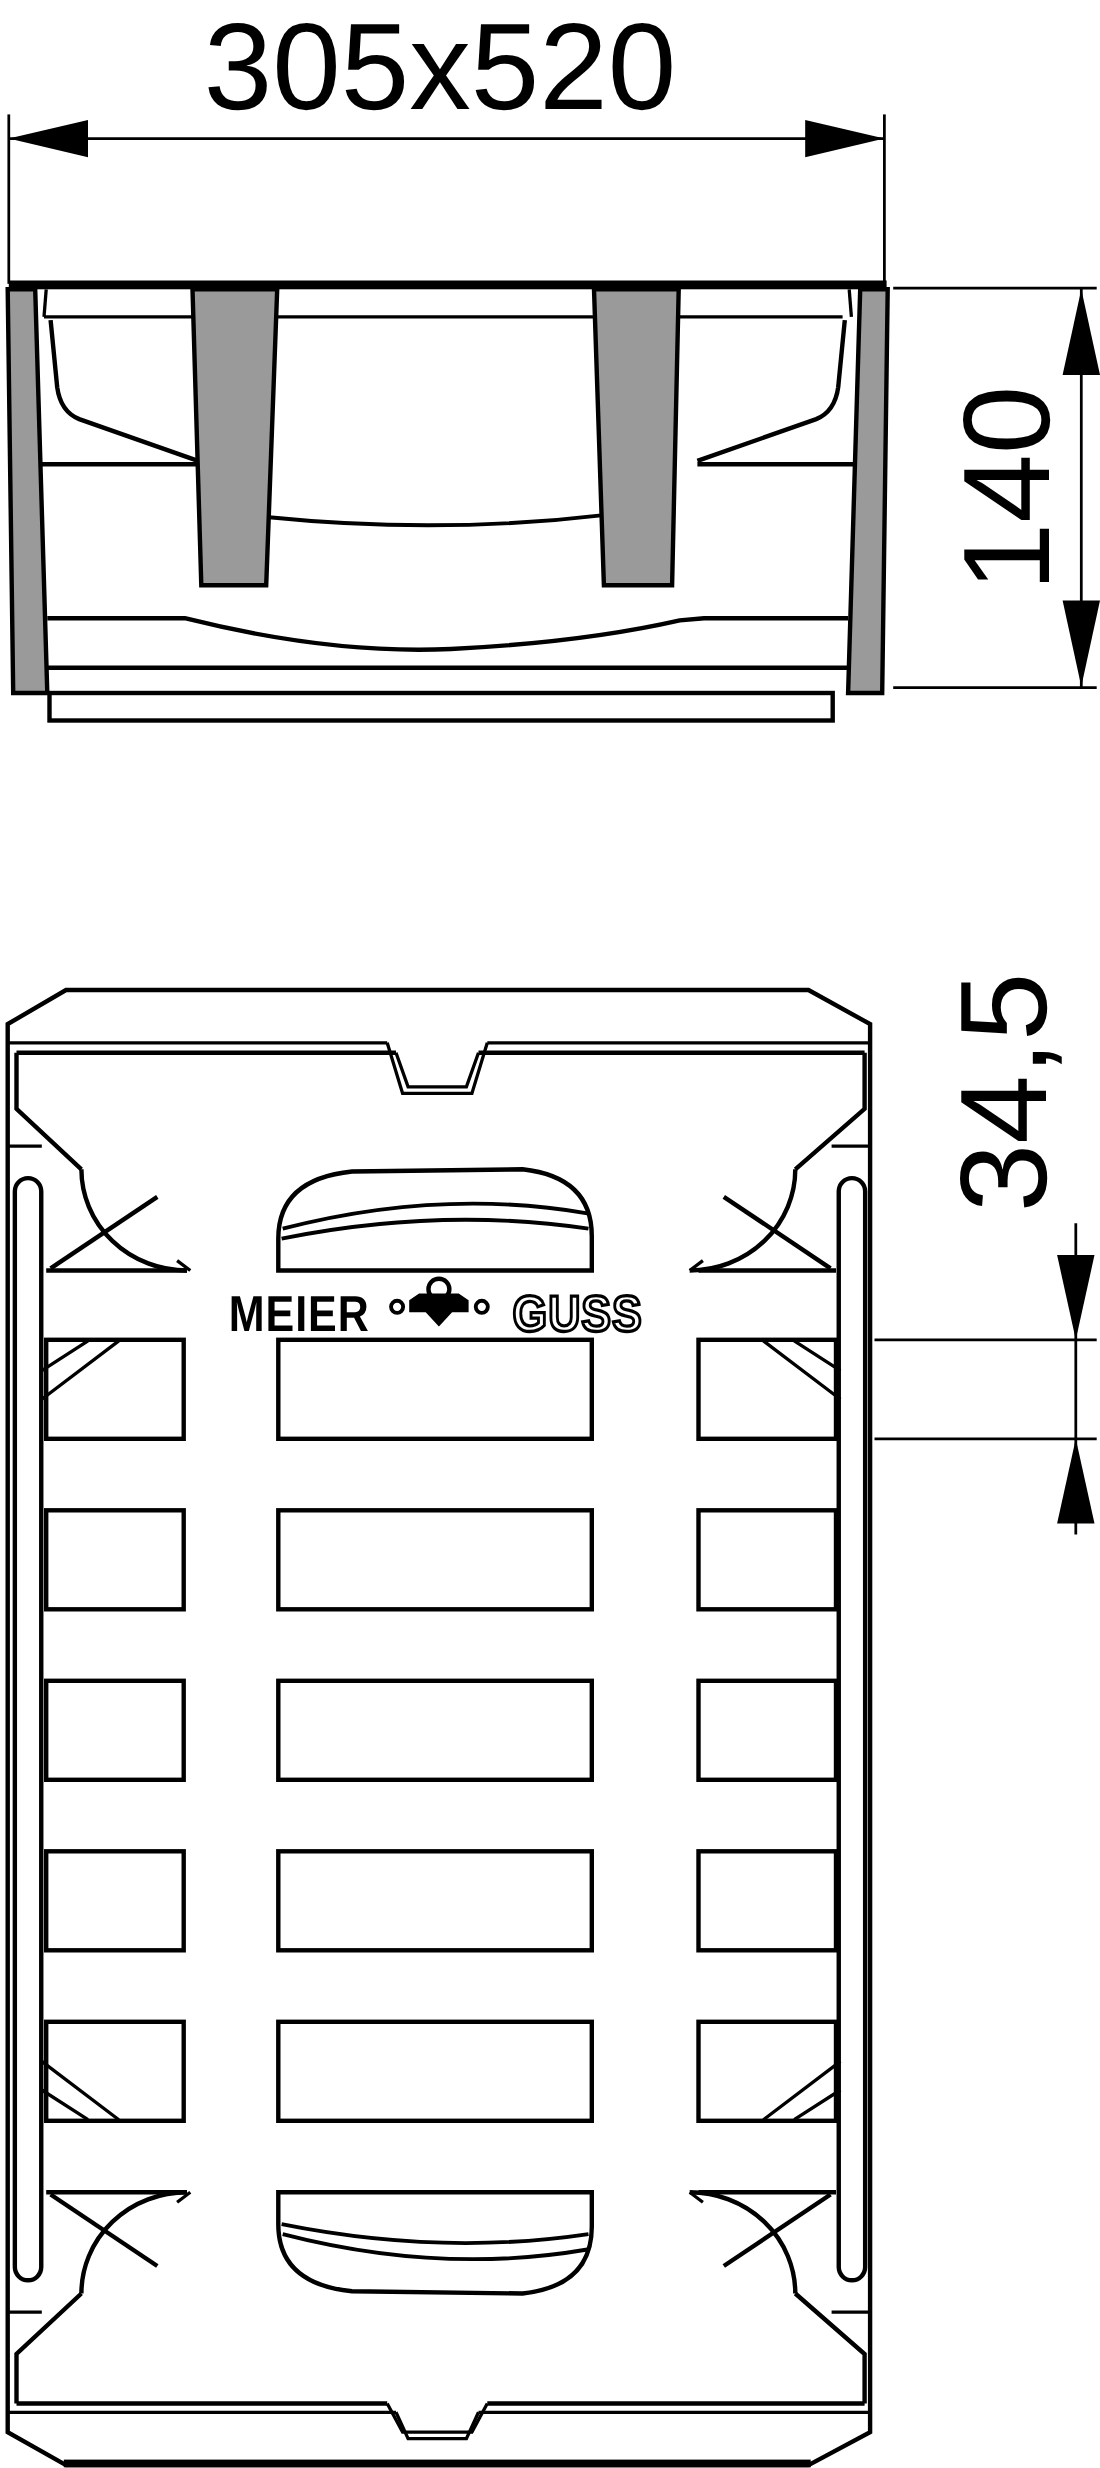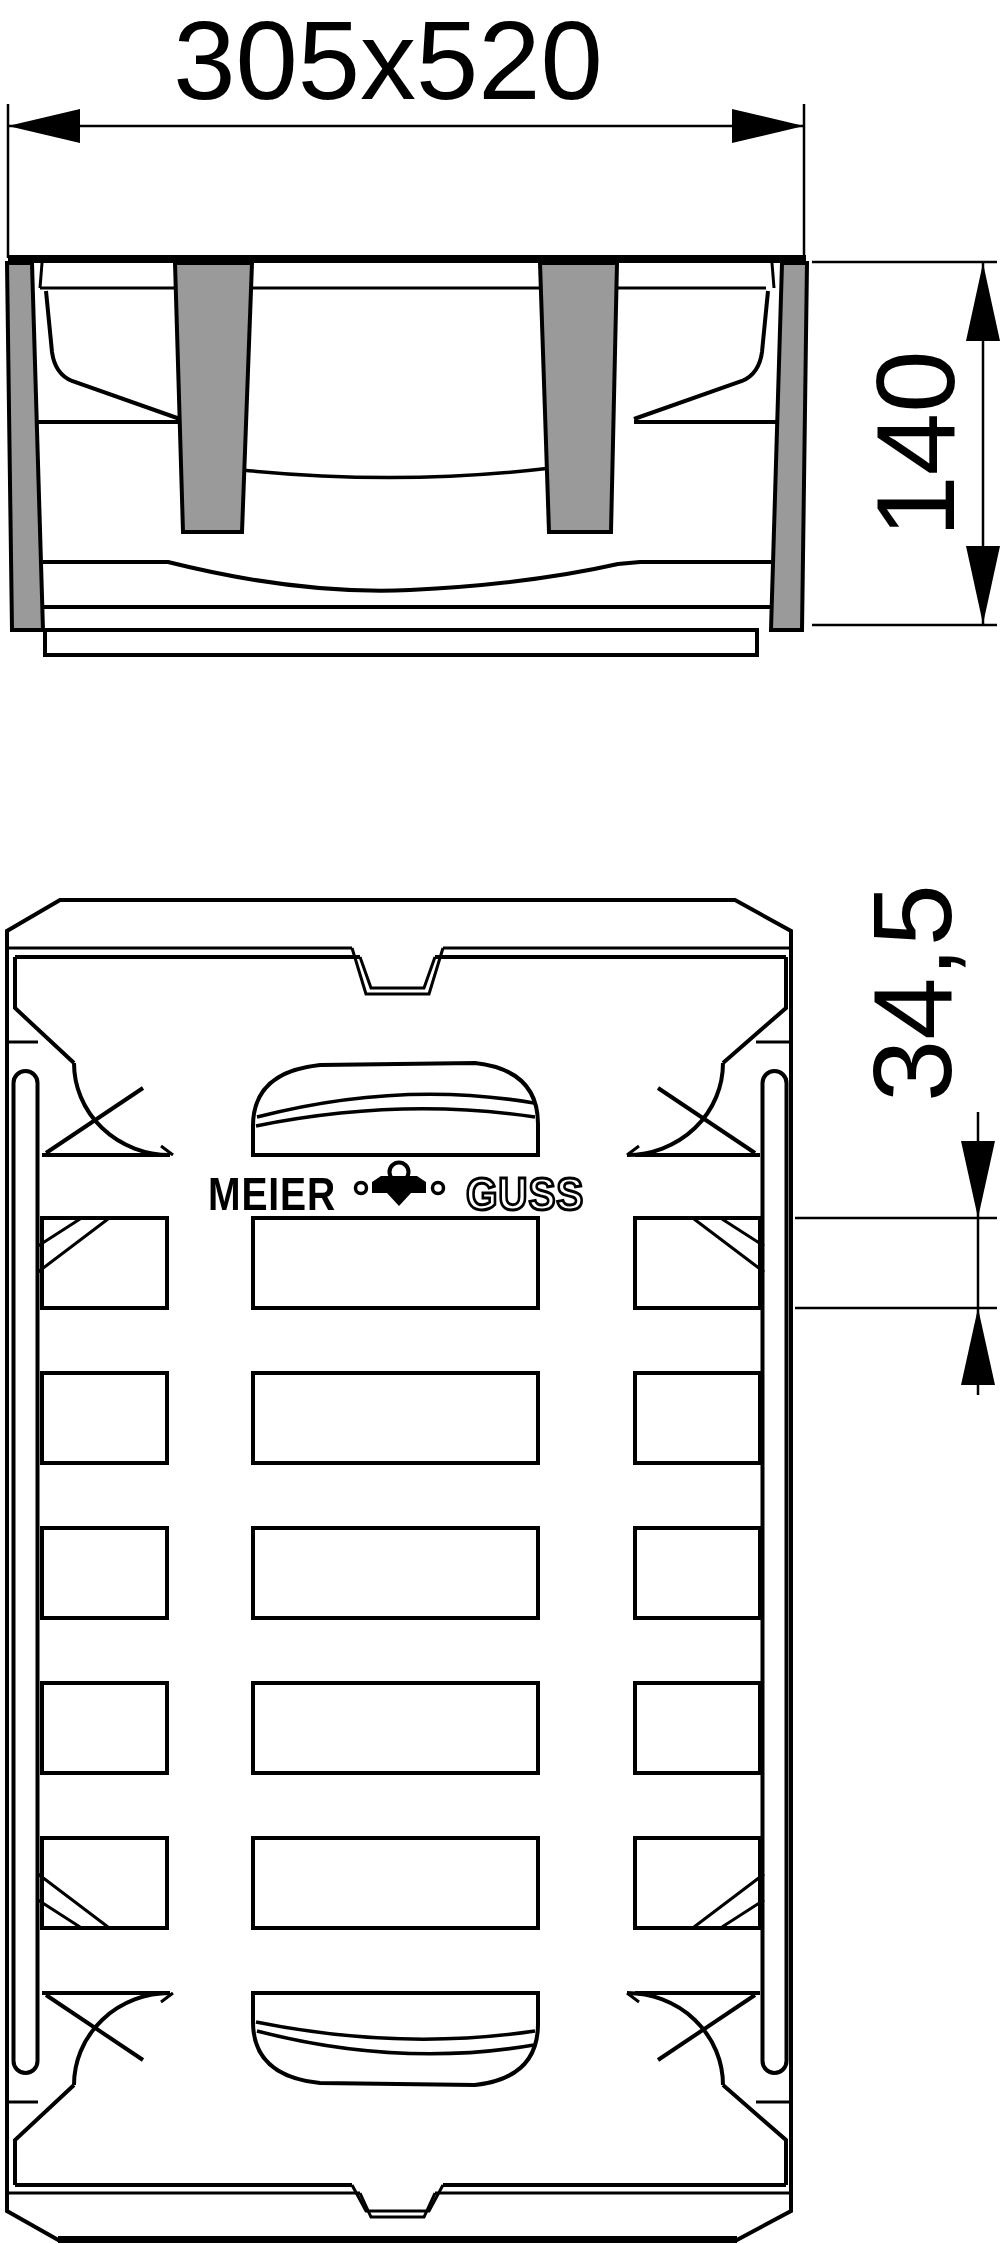--- a/index.html
+++ b/index.html
@@ -155,21 +155,21 @@
 
     <g stroke="#000" fill="none" stroke-width="2.5">
       <path d="M795,1218 H997"></path>
       <path d="M795,1308 H997"></path>
       <path d="M978,1112 V1395"></path>
       <polygon points="978,1218 961,1141 995,1141" fill="#000" stroke="none"></polygon>
       <polygon points="978,1308 961,1385 995,1385" fill="#000" stroke="none"></polygon>
     </g>
   </svg>
 
-  <div class="label dim-label h-center" style="left:118px;top:6px;width:540px;height:110px;">305x520</div>
+  <div class="label dim-label h-center" style="left:130px;top:6px;width:540px;height:110px;">305x520</div>
 
   <div class="label dim-label h-center vlabel" style="left:766px;top:394px;width:300px;height:100px;">140</div>
 
   <div class="label dim-label h-center vlabel" style="left:760px;top:943px;width:305px;height:100px;">34,5</div>
 
   <div class="label brand brand-solid" style="left:208px;top:1171px;">MEIER</div>
 
   <div class="label brand brand-outline" style="left:466px;top:1171px;">GUSS</div>
 
 </div>

